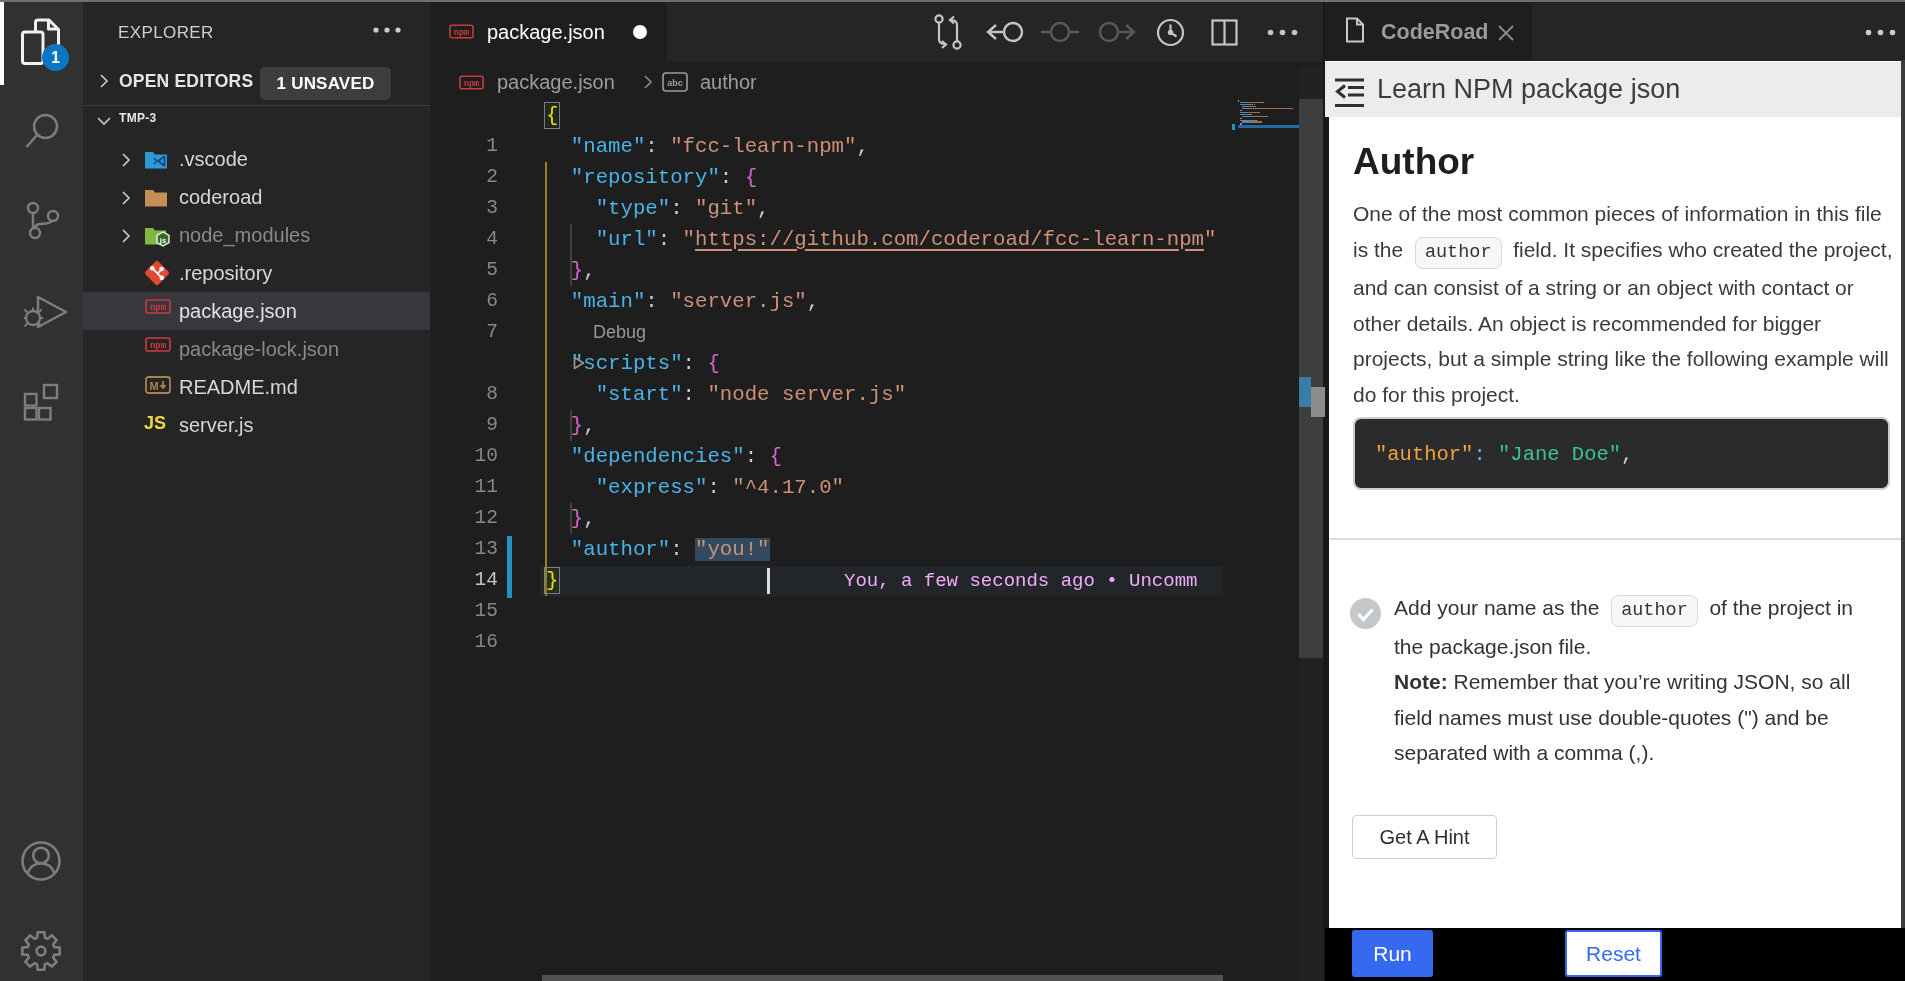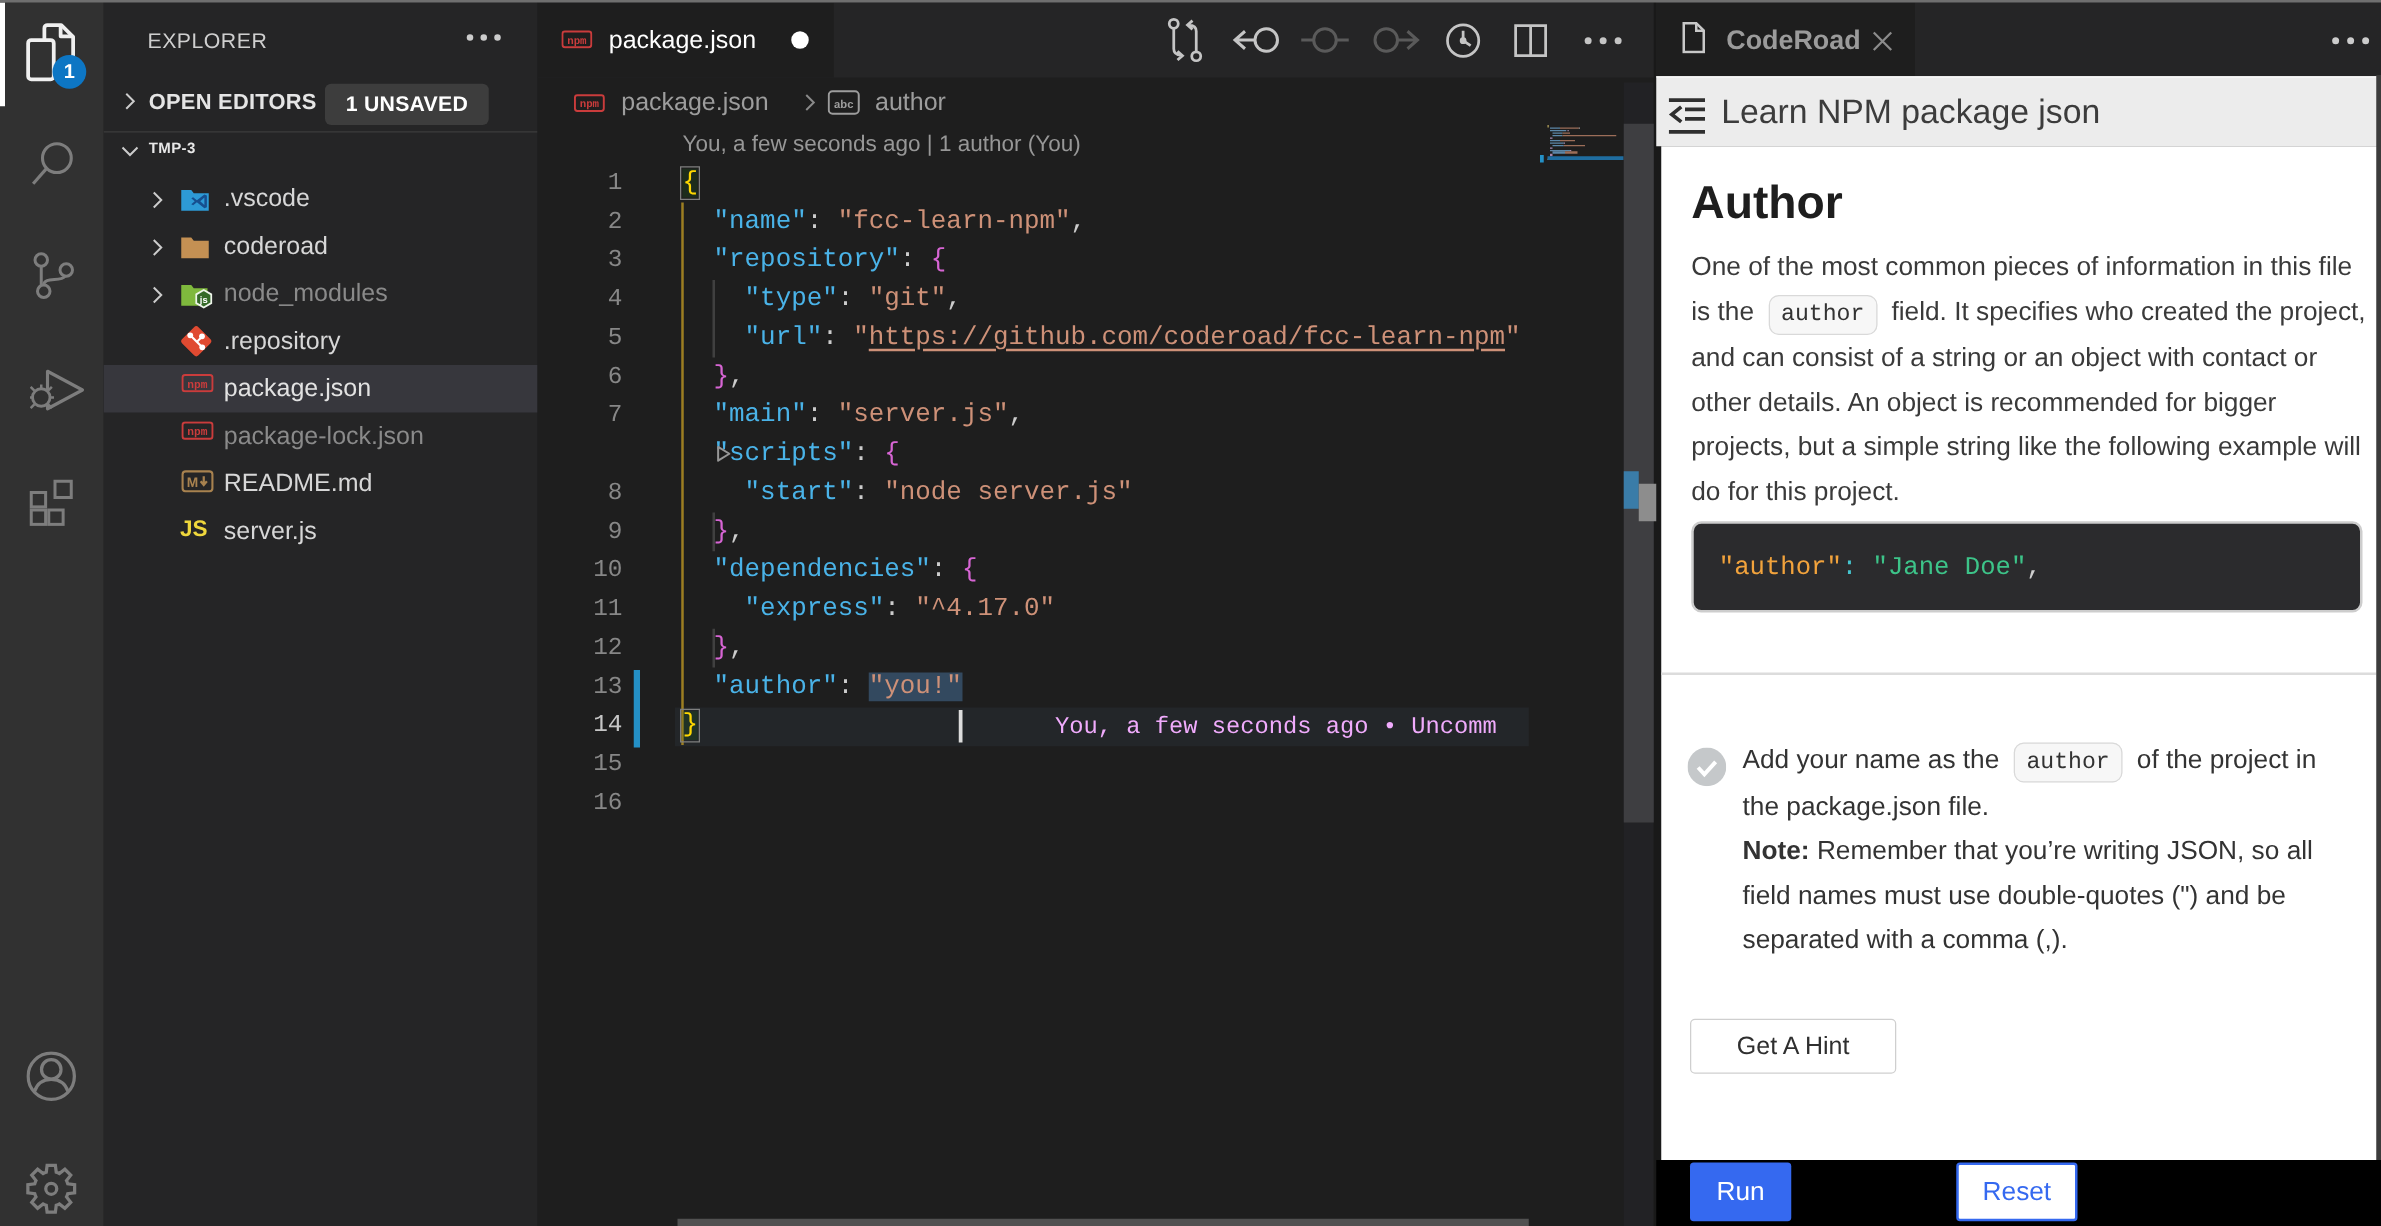--- a/index.html
+++ b/index.html
@@ -254,28 +254,28 @@
 </div>
 
 <div class="abs" style="left:507px;top:536px;width:4.5px;height:62px;background:#2490c6;"></div>
 
 <div class="abs" style="left:545px;top:162px;width:1.5px;height:434px;background:#9c7e22;"></div>
 <div class="abs" style="left:570px;top:224px;width:1.5px;height:62px;background:#404040;"></div>
 <div class="abs" style="left:570px;top:410px;width:1.5px;height:31px;background:#404040;"></div>
 <div class="abs" style="left:570px;top:503px;width:1.5px;height:31px;background:#404040;"></div>
 
 <div class="abs mono" id="code" style="left:546px;top:99.5px;font-size:20.7px;color:#cccccc;">
-<div class="cl">You, a few seconds ago | 1 author (You)</div>
 <div><span class="b0 mb">{</span></div>
 <div>  <span class="k">"name"</span><span class="p">:</span> <span class="s">"fcc-learn-npm"</span><span class="p">,</span></div>
 <div>  <span class="k">"repository"</span><span class="p">:</span> <span class="b1">{</span></div>
 <div>    <span class="k">"type"</span><span class="p">:</span> <span class="s">"git"</span><span class="p">,</span></div>
 <div>    <span class="k">"url"</span><span class="p">:</span> <span class="s">"<span class="u">https://github.com/coderoad/fcc-learn-npm</span>"</span></div>
 <div>  <span class="b1">}</span><span class="p">,</span></div>
 <div>  <span class="k">"main"</span><span class="p">:</span> <span class="s">"server.js"</span><span class="p">,</span></div>
+<div class="cl" style="padding-left:47px;">Debug</div>
 <div>  <span class="k">"scripts"</span><span class="p">:</span> <span class="b1">{</span></div>
 <div>    <span class="k">"start"</span><span class="p">:</span> <span class="s">"node server.js"</span></div>
 <div>  <span class="b1">}</span><span class="p">,</span></div>
 <div>  <span class="k">"dependencies"</span><span class="p">:</span> <span class="b1">{</span></div>
 <div>    <span class="k">"express"</span><span class="p">:</span> <span class="s">"^4.17.0"</span></div>
 <div>  <span class="b1">}</span><span class="p">,</span></div>
 <div>  <span class="k">"author"</span><span class="p">:</span> <span class="sel"><span class="s">"you!"</span></span></div>
 <div><span class="b0 mb">}</span></div>
 <div>&nbsp;</div>
 </div>
@@ -364,17 +364,17 @@
 
 <div class="abs" style="left:1329px;top:538px;width:572px;height:1.5px;background:#dcdcdc;"></div>
 
 <svg class="abs" style="left:1350px;top:598px;" width="31" height="31" viewBox="0 0 31 31">
   <circle cx="15.5" cy="15.5" r="15.5" fill="#c5c8ca"></circle>
   <path d="M8.5 16 l5 5.5 l9 -10" fill="none" stroke="#ffffff" stroke-width="3.2"></path>
 </svg>
 
 <div class="abs" style="left:1394px;top:590px;width:520px;font-size:21px;line-height:35.5px;color:#333333;">Add your name as the&nbsp; <span class="chip">author</span> &nbsp;of the project in<br>the package.json file.<br><b>Note:</b> Remember that you’re writing JSON, so all<br>field names must use double-quotes (") and be<br>separated with a comma (,).</div>
 
-<div class="abs" style="left:1352px;top:815px;width:165px;height:44px;background:#ffffff;border:1.5px solid #cfcfcf;border-radius:4px;font-size:20px;color:#2f2f2f;text-align:center;line-height:42px;">Get A Hint</div>
+<div class="abs" style="left:1352px;top:815px;width:145px;height:44px;background:#ffffff;border:1.5px solid #cfcfcf;border-radius:4px;font-size:20px;color:#2f2f2f;text-align:center;line-height:42px;">Get A Hint</div>
 <div class="abs" id="rightedge" style="left:1901px;top:60px;width:4px;height:868px;background:#3c3c3c;"></div>
 
 <div class="abs" style="left:1352px;top:930px;width:81px;height:47px;background:#3569f0;border-radius:3px;color:#ffffff;font-size:21px;text-align:center;line-height:47px;">Run</div>
 <div class="abs" style="left:1565px;top:930px;width:97px;height:47px;background:#ffffff;border:2px solid #3569f0;border-radius:3px;color:#3569f0;font-size:21px;text-align:center;line-height:43px;">Reset</div>
 
 </body></html>

